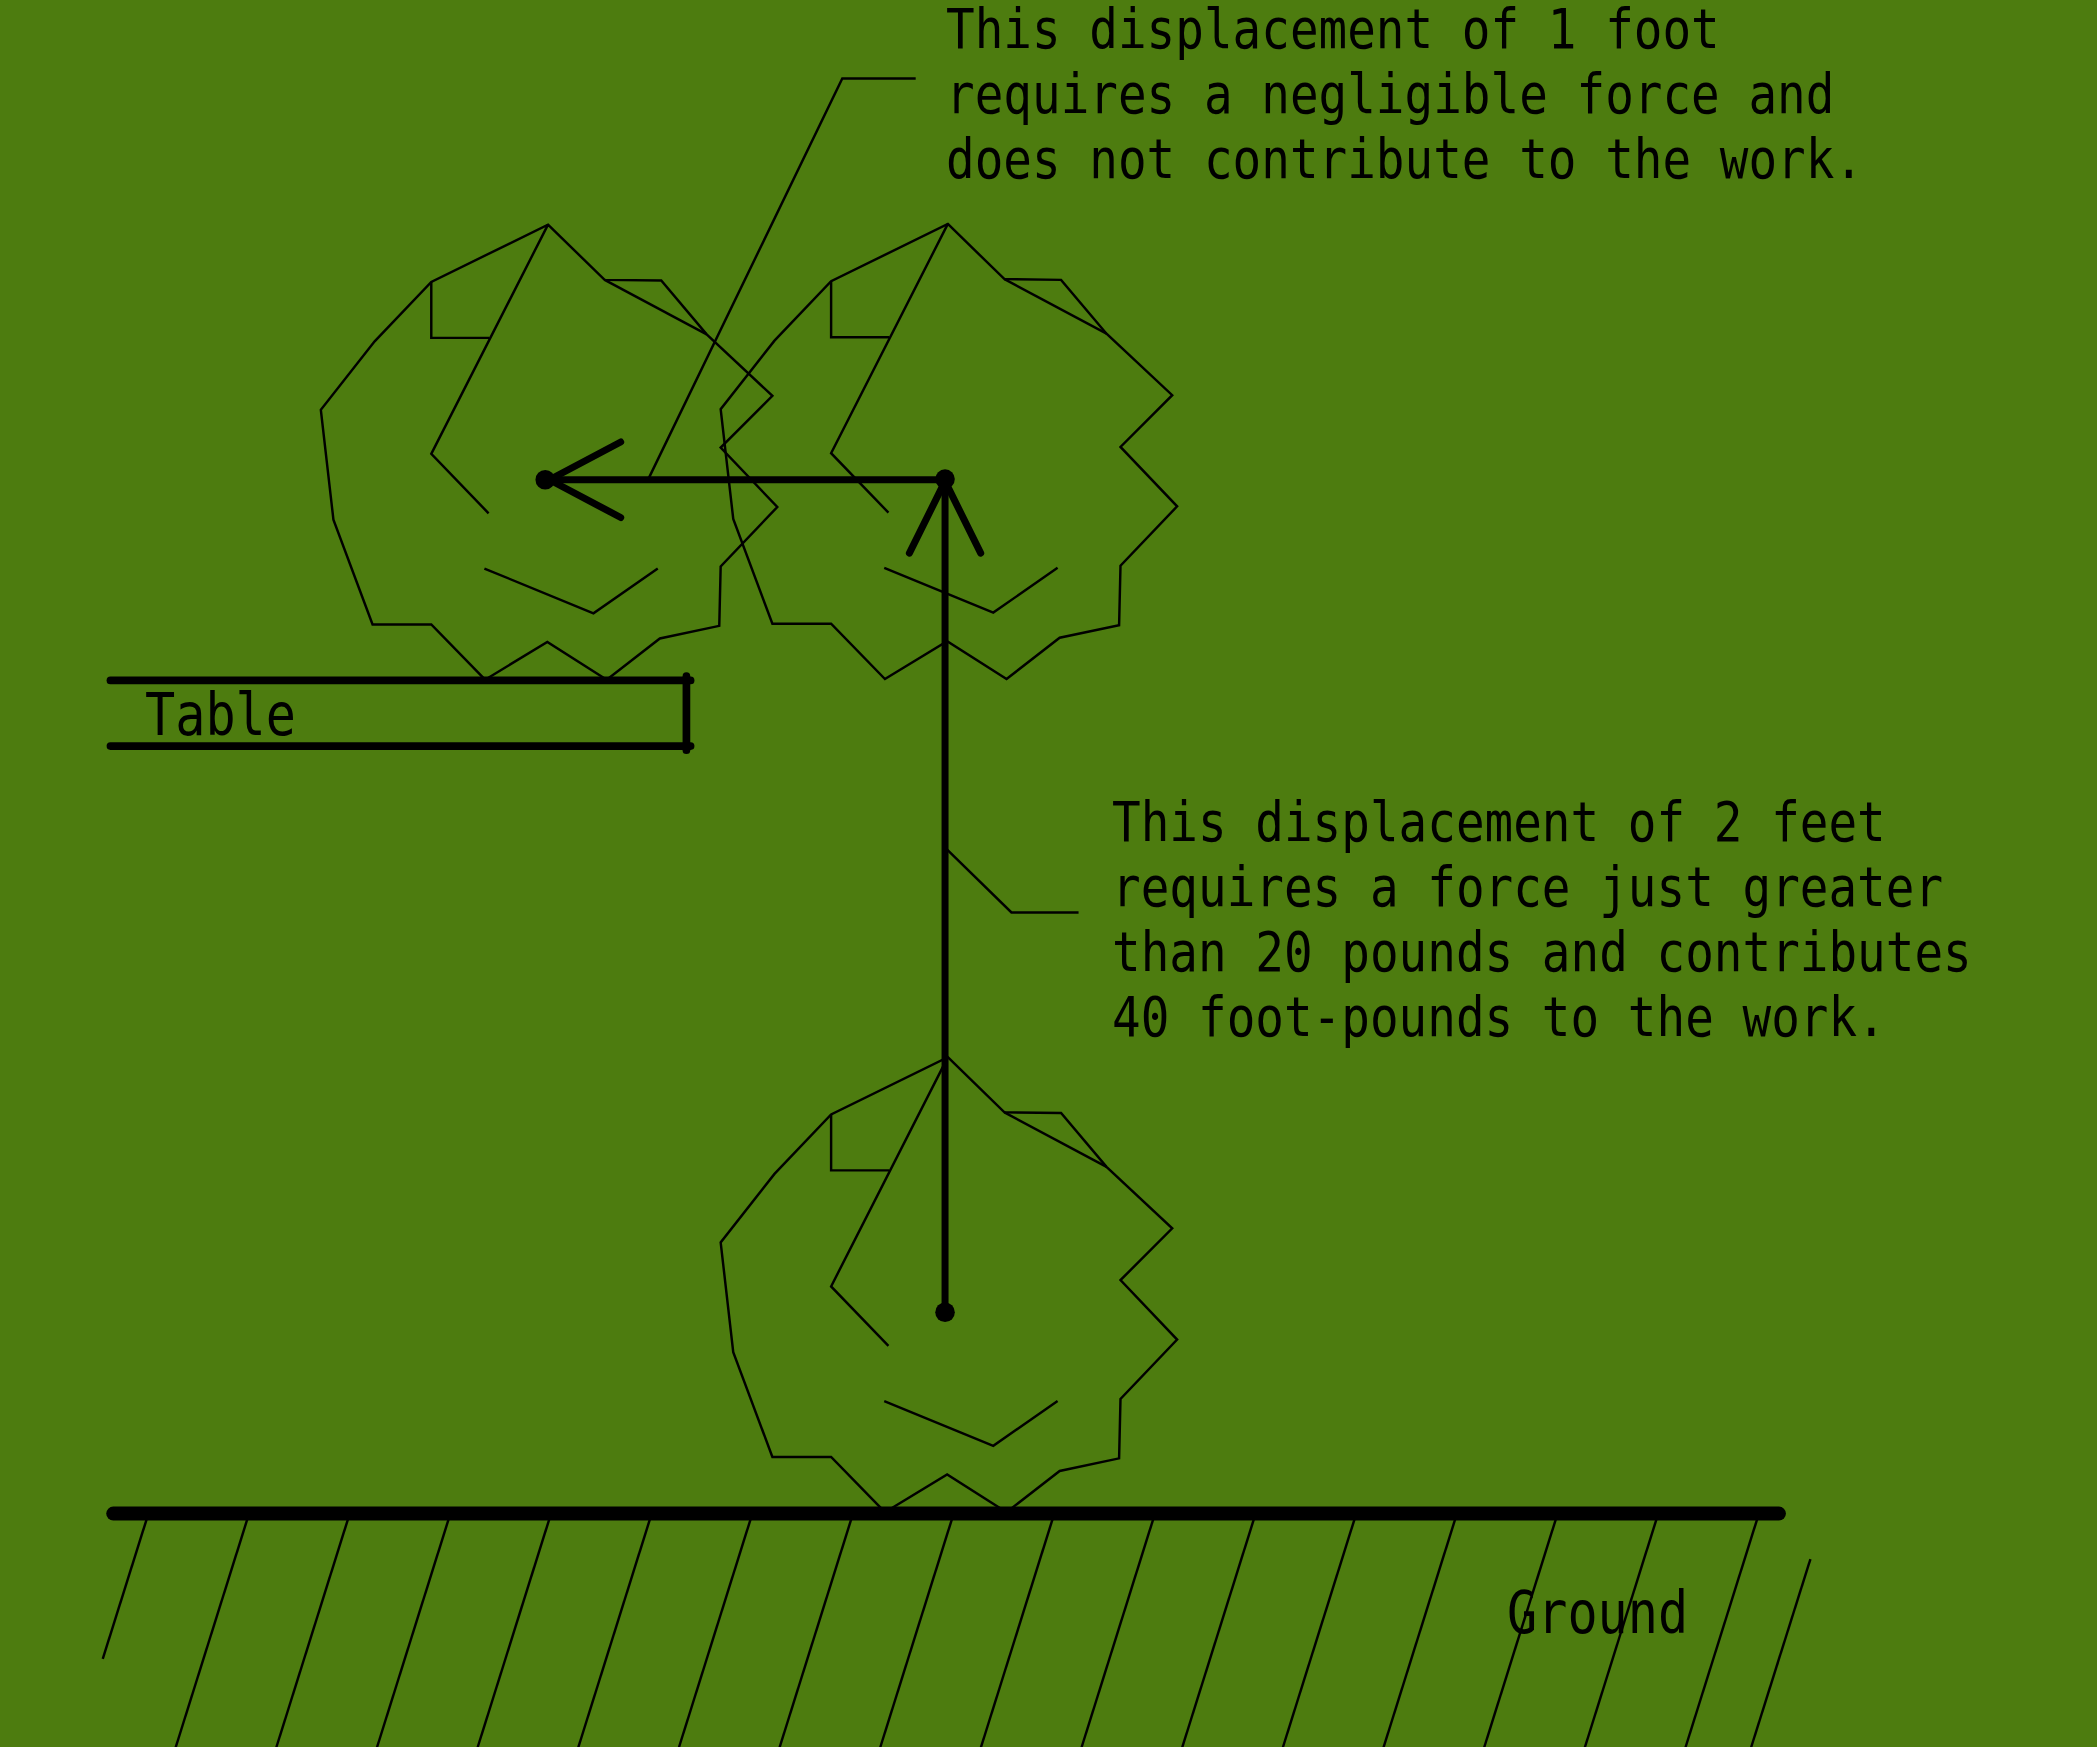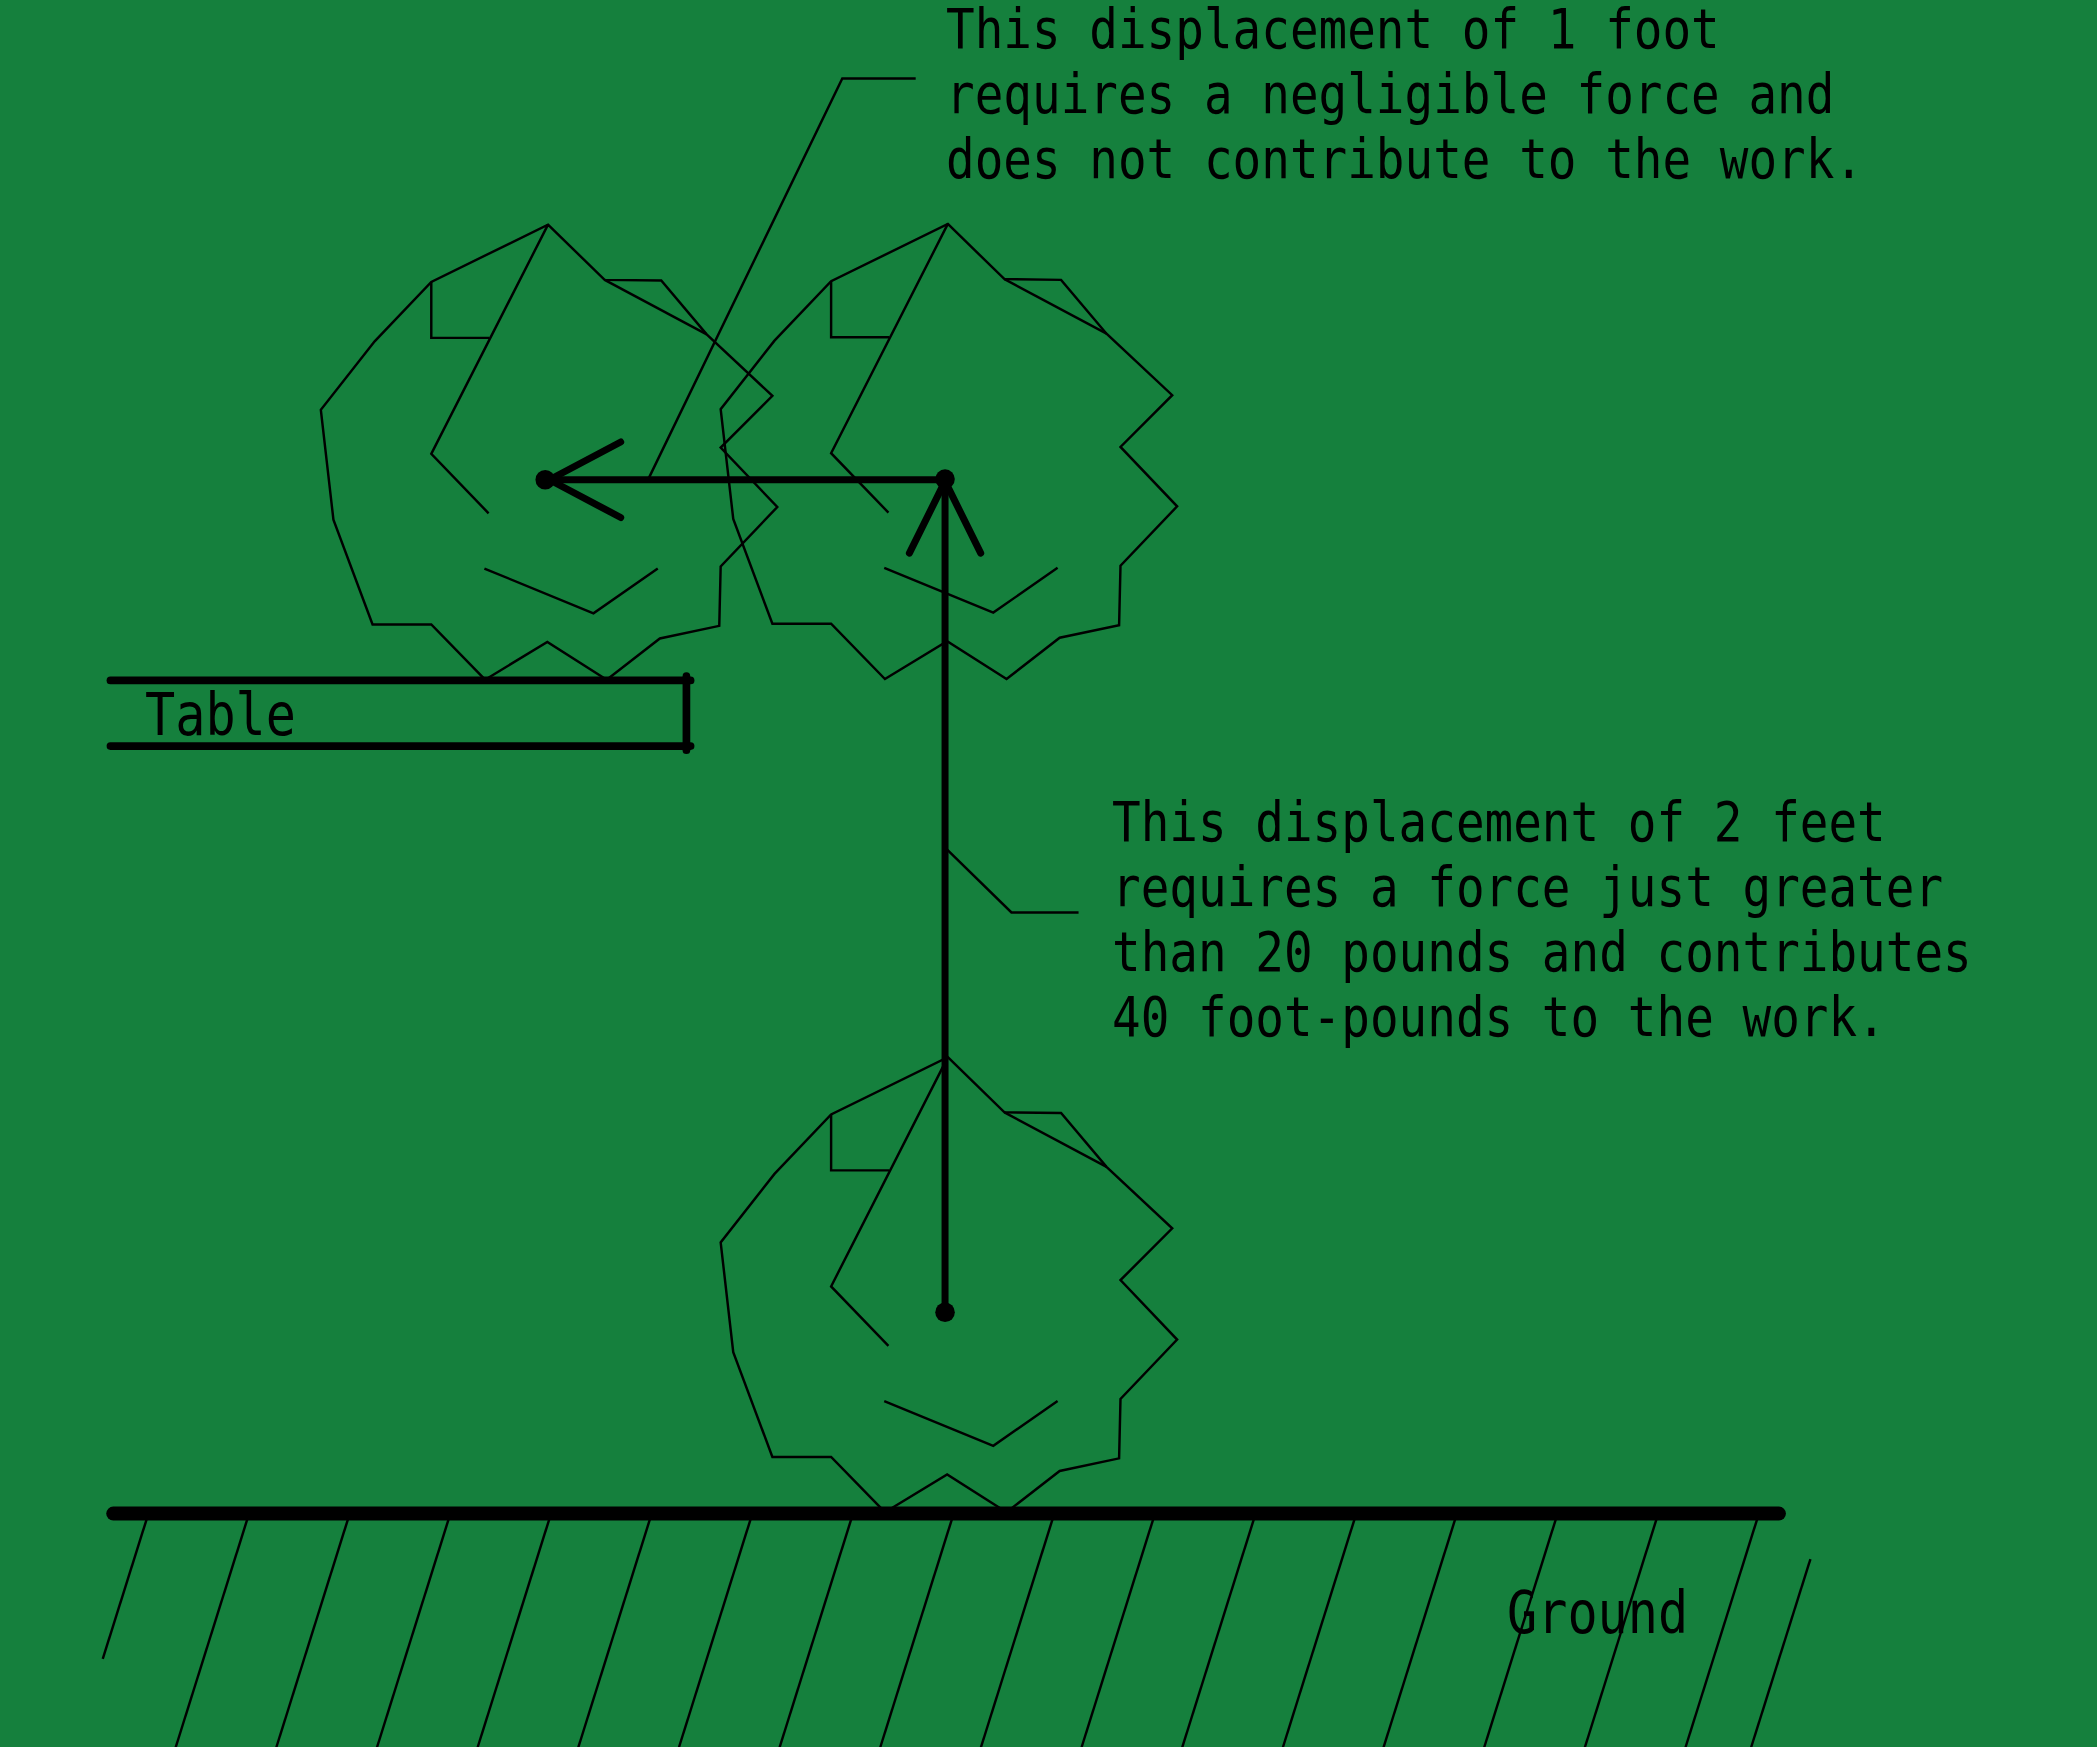--- a/index.html
+++ b/index.html
@@ -1,19 +1,19 @@
 <!DOCTYPE html>
 <html style="font-size:11.2px"><head>
 <meta charset="utf-8">
 <style>
   html,body{margin:0;padding:0;background:#ffffff;}
   .stage{
     position:relative;
     width:2097px;height:1748px;
-    background:#15803d;
+    background:#4d7c0f;
     overflow:hidden;
     font-family:"DejaVu Sans Mono", monospace;
   }
   .stage svg{position:absolute;left:0;top:0;}
   .txt{
     position:absolute;
     color:#000000;
     white-space:pre;
     transform:scaleX(0.85);
     transform-origin:left top;

